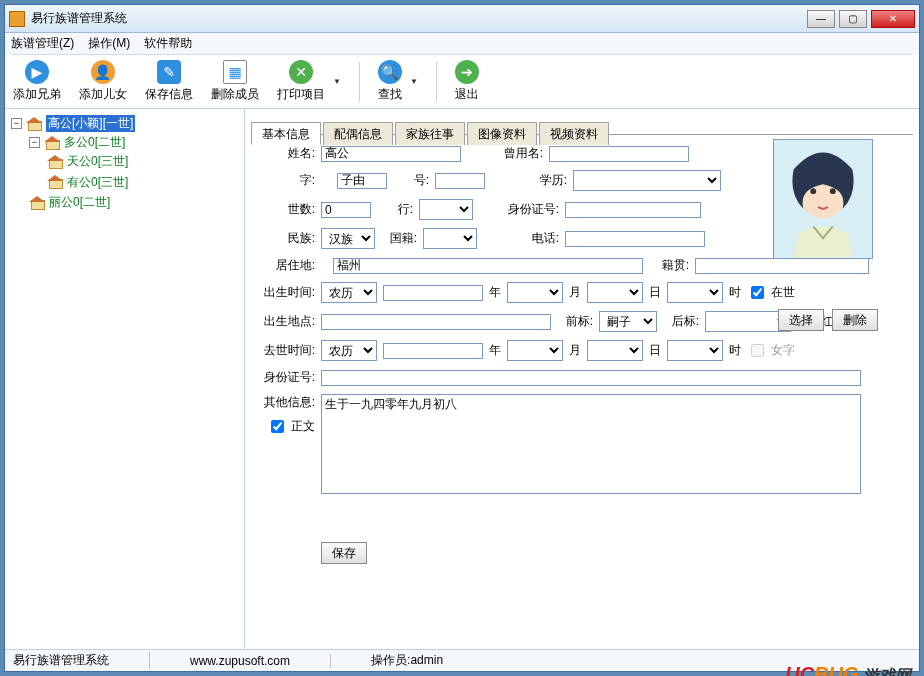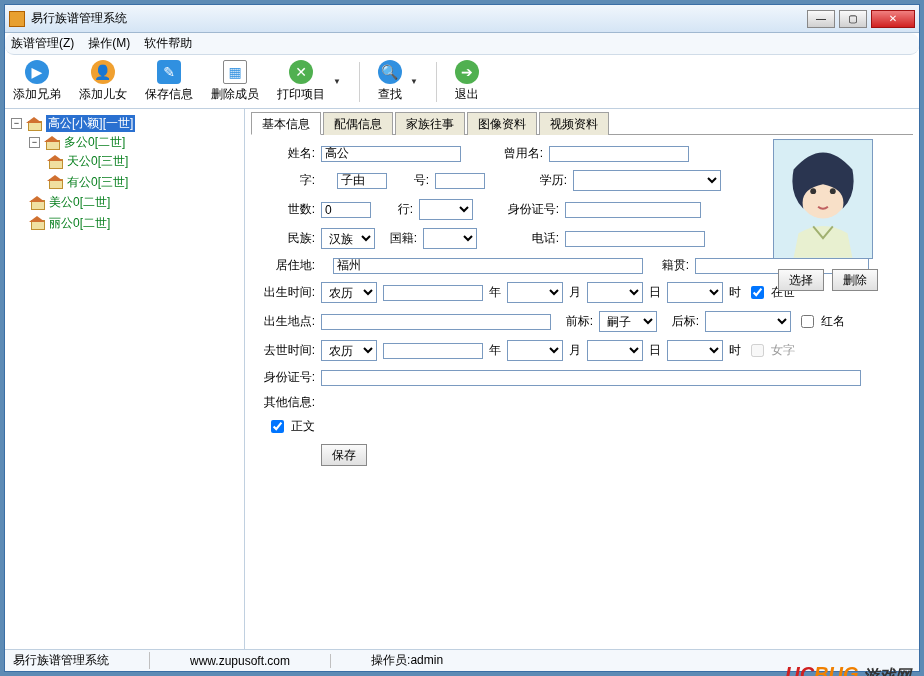--- a/index.html
+++ b/index.html
@@ -25,34 +25,34 @@
 .tree li { margin: 2px 0; white-space: nowrap; }
 .tree .node { display: inline-flex; align-items: center; gap: 4px; cursor: pointer; }
 .tree .exp { width: 11px; height: 11px; border: 1px solid #888; display: inline-flex; align-items: center; justify-content: center; font-size: 9px; line-height: 1; background: #fff; }
 .tree .house { width: 16px; height: 14px; display: inline-block; position: relative; }
 .tree .house::before { content: ""; position: absolute; bottom: 0; left: 2px; width: 12px; height: 8px; background: #f0e0a0; border: 1px solid #c09030; }
 .tree .house::after { content: ""; position: absolute; top: 0; left: 0; border-left: 8px solid transparent; border-right: 8px solid transparent; border-bottom: 6px solid #d07030; }
 .tree .label { color: #0a8020; }
 .tree .selected .label { background: #2a70d0; color: #fff; padding: 0 2px; }
 .form-pane { flex: 1; display: flex; flex-direction: column; padding: 2px 6px 6px 6px; min-height: 0; }
 .tabs { display: flex; height: 24px; border-bottom: 1px solid #a0a0a0; }
-.tab { padding: 3px 10px; border: 1px solid #a0a0a0; border-bottom: none; margin-right: 2px; background: #ece9d8; cursor: pointer; position: relative; top: 1px; }
+.tab { padding: 3px 10px; border: 1px solid #a0a0a0; border-bottom: none; margin-right: 2px; background: #ece9d8; cursor: pointer; position: relative; top: 11px; }
 .tab.active { background: #fff; border-bottom: 1px solid #fff; }
 .form-body { flex: 1; padding: 10px 8px; overflow: auto; }
 .row { display: flex; align-items: center; margin-bottom: 8px; gap: 6px; flex-wrap: nowrap; }
 .lbl { width: 56px; text-align: right; }
 .lbl-sm { width: 36px; text-align: right; }
 input[type=text], select, textarea { border: 1px solid #7a9ac0; background: #fff; height: 16px; padding: 1px 3px; }
 select { height: 21px; }
 textarea { height: 100px; resize: none; }
 .portrait-area { position: absolute; right: 30px; top: 4px; width: 110px; }
 .portrait { width: 100px; height: 120px; border: 1px solid #7a9ac0; background: linear-gradient(#cfe8f0,#e8f4f8); display: flex; align-items: center; justify-content: center; overflow: hidden; }
 .portrait svg { width: 100%; height: 100%; }
 .portrait-btns { display: flex; gap: 8px; margin-top: 10px; justify-content: center; }
-button { border: 1px solid #888; background: linear-gradient(#fafafa,#e0e0e0); padding: 2px 10px; cursor: pointer; height: 22px; }
+button { border: 1px solid #888; background: linear-gradient(#fafafa,#e0e0e0); padding: 2px 10px; cursor: pointer; height: 22px; margin-top: 40px; }
 .form-grid { position: relative; }
 .checkbox-row { display: flex; align-items: center; gap: 4px; }
 .statusbar { height: 22px; border-top: 1px solid #c0d0e0; display: flex; align-items: center; padding: 0 8px; gap: 40px; background: #f4f8fc; font-size: 12px; }
 .statusbar .seg { border-right: 1px solid #c0c0c0; padding-right: 40px; }
 .brand { margin-left: auto; font-weight: bold; font-style: italic; margin-top: 37px; }
 .brand .uc { color: #d02020; font-size: 20px; }
 .brand .bug { color: #f08000; font-size: 20px; }
 .brand .cn { color: #333; font-size: 16px; }
 .brand .com { display: block; text-align: right; font-size: 11px; color: #333; line-height: 0.8; }
 </style>
@@ -134,24 +134,20 @@
                         <span class="label">天公0[三世]</span>
                       </span></li>
                   <li><span class="node">
                         <span class="house"></span>
                         <span class="label">有公0[三世]</span>
                       </span></li>
                 </ul>
               </li>
               <li><span class="node">
                     <span class="house"></span>
-                    <span class="label">美公0[二世]</span>
-                  </span></li>
-              <li><span class="node">
-                    <span class="house"></span>
                     <span class="label">丽公0[二世]</span>
                   </span></li>
             </ul>
           </li>
         </ul>
       </div>
     </div>
 
     <div class="form-pane">
       <div class="tabs">
@@ -277,20 +273,21 @@
         </div>
 
         <div class="row" style="align-items:flex-start">
           <div style="width:56px;text-align:right">
             <div>其他信息:</div>
             <div class="checkbox-row" style="margin-top:6px;justify-content:flex-end">
                 <input type="checkbox" checked="" style="">
                 <span>正文</span>
               </div>
           </div>
+          <textarea style="width: 540px;">生于一九四零年九月初八</textarea>
         </div>
 
         <div class="row">
           <span class="lbl"></span>
           <button>保存</button>
         </div>
       </div>
     </div>
   </div>
 

